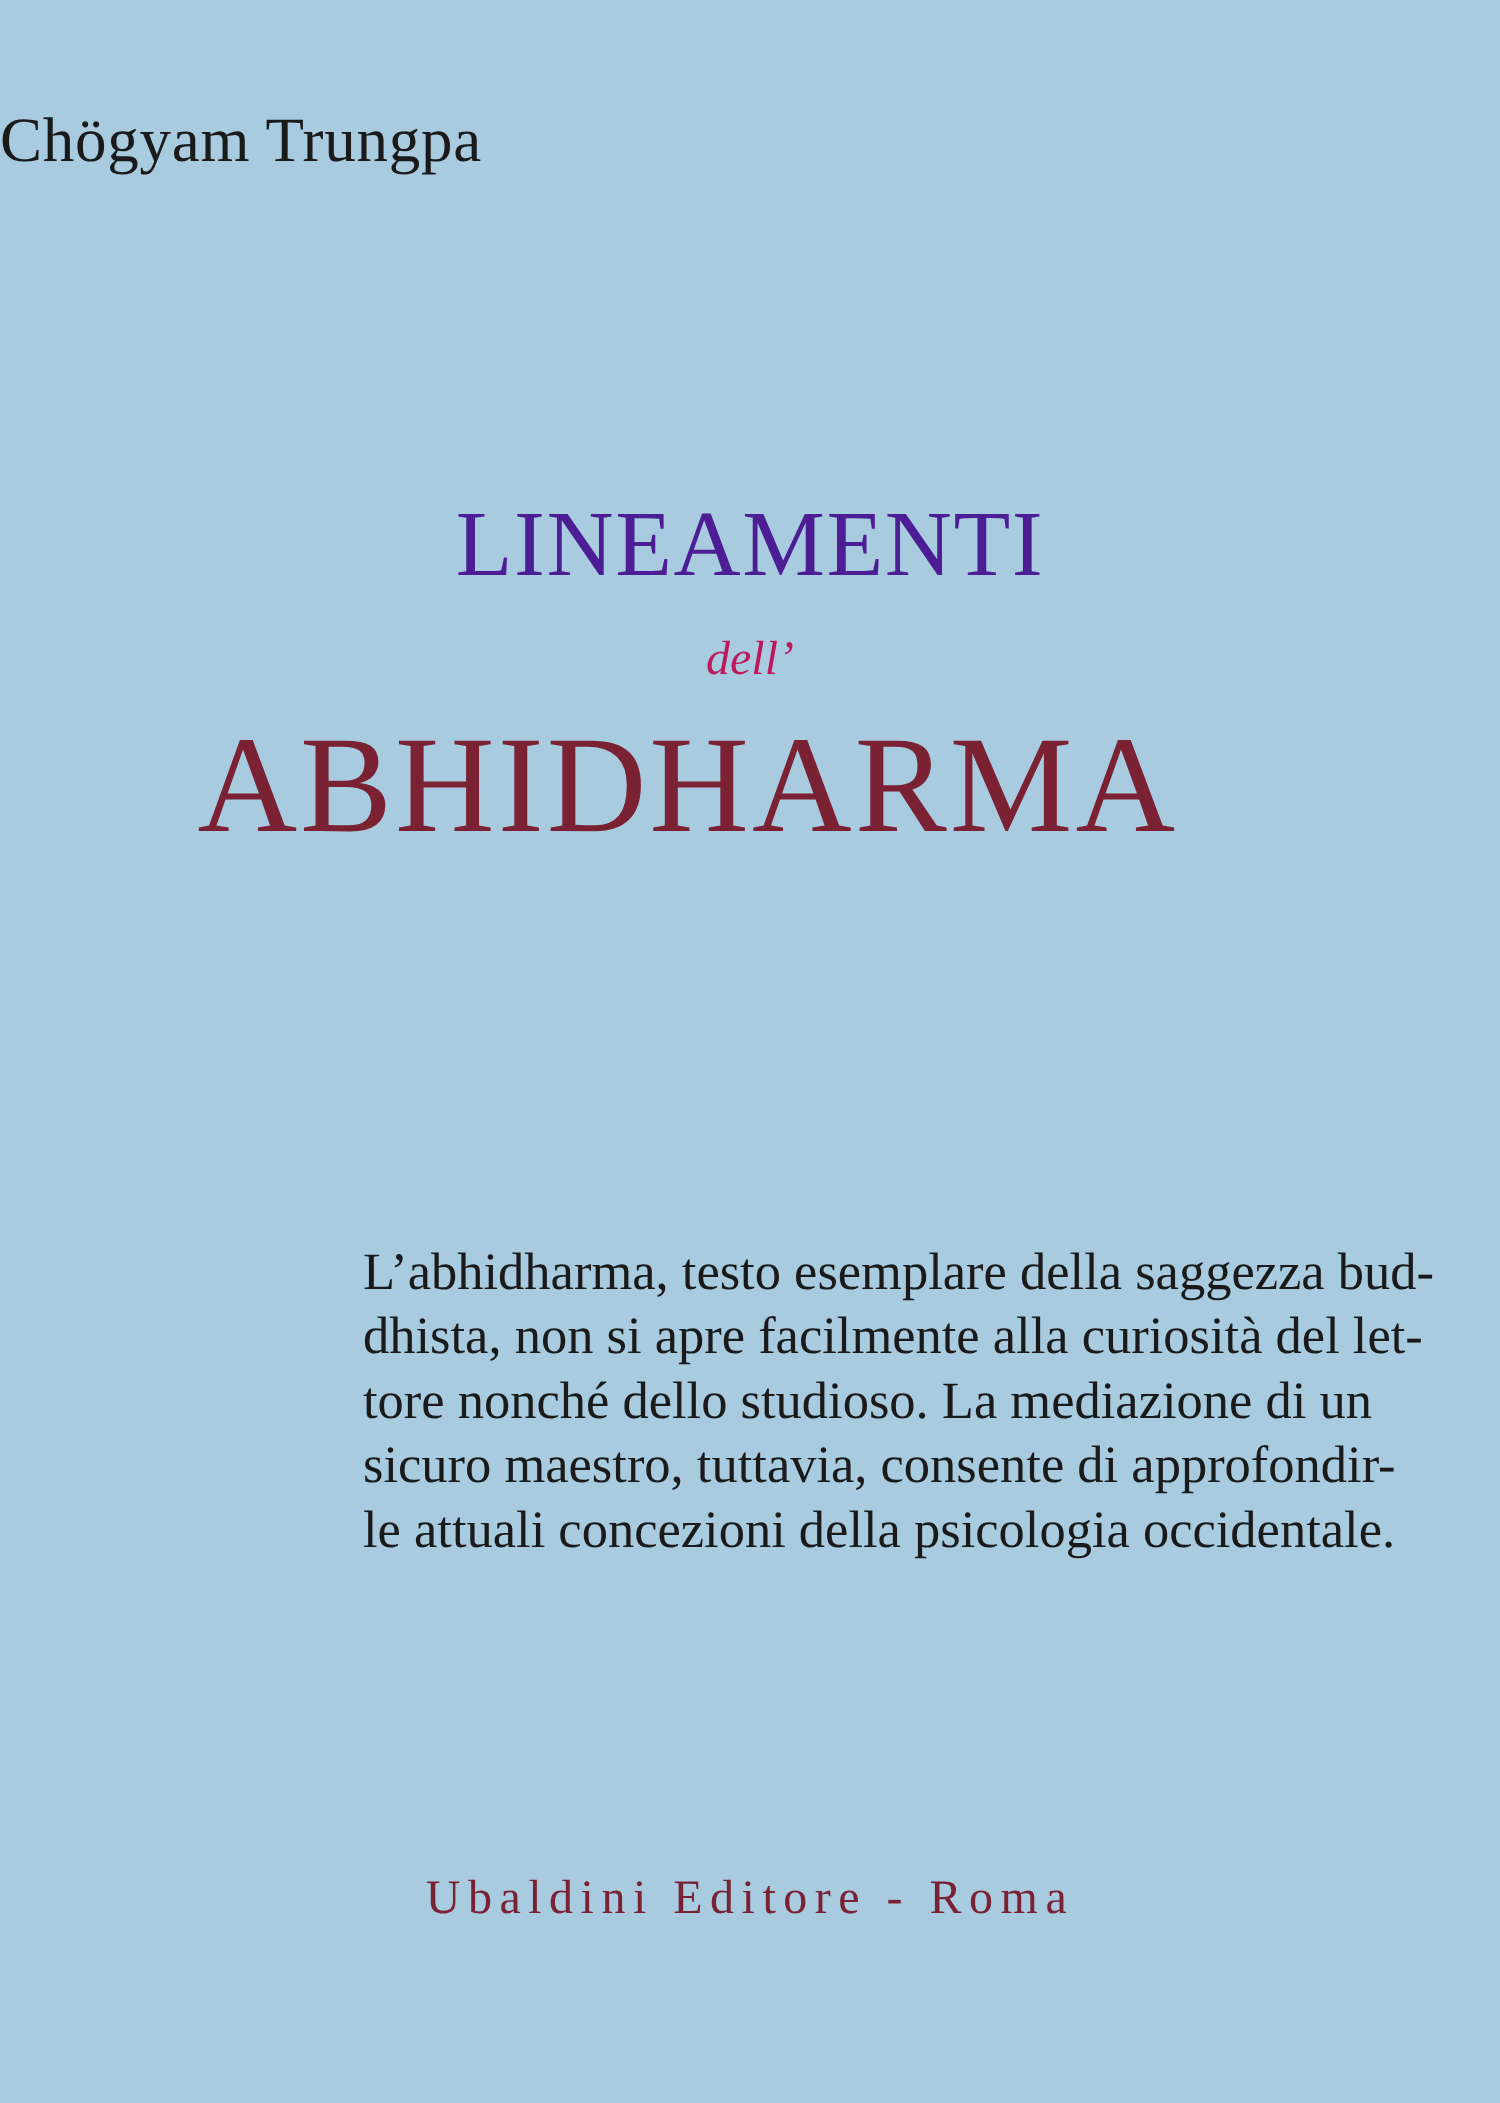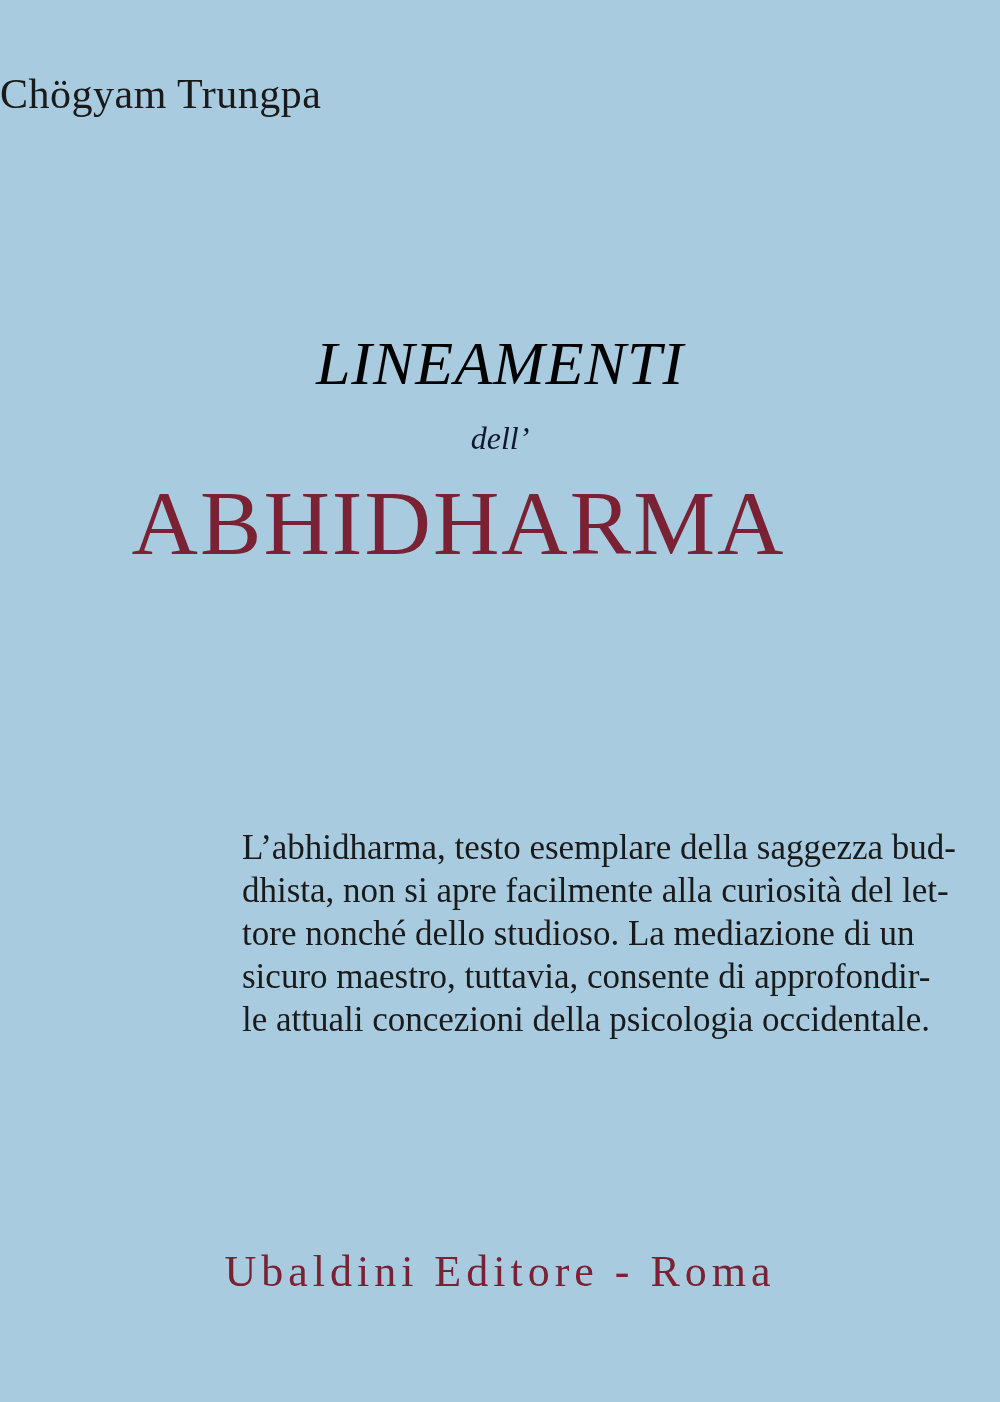--- a/index.html
+++ b/index.html
@@ -10,45 +10,45 @@
     overflow: hidden;
     font-family: "Liberation Serif", "DejaVu Serif", serif;
   }
   .author {
     position: absolute; top: 70px; left: 0; width: 1000px;
     text-align: left; font-size: 42px; color: #1a1a1a;
     letter-spacing: 0.5px;
   }
   .title-1 {
     position: absolute; top: 328px; left: 0; width: 1000px;
-    text-align: center; font-size: 62px; font-style: italic;
-    color: #000000; letter-spacing: 1px;
+    text-align: center; font-size: 62px; 
+    color: #4c1d95; letter-spacing: 1px;
   }
   .title-2 {
     position: absolute; top: 420px; left: 0; width: 1000px;
     text-align: center; font-size: 32px; font-style: italic;
-    color: #0f172a;
+    color: #be185d;
   }
   .title-3 {
     position: absolute; top: 470px; left: 0; width: 917px;
     text-align: center; font-size: 92px;
     color: #7a2233; letter-spacing: 2px;
   }
   .blurb {
     position: absolute; top: 826px; left: 218px; width: 650px;
   }
   .blurb-line {
     font-size: 35px; line-height: 43px; color: #1a1a1a;
     text-align: justify; text-align-last: justify;
     white-space: nowrap;
     margin-left: 24px;
   }
   .publisher {
     position: absolute; top: 1246px; left: 0; width: 1000px;
-    text-align: center; font-size: 44px; color: #7a2233;
+    text-align: center; font-size: 32px; color: #7a2233;
     letter-spacing: 5px;
   }
 </style>
 </head>
 <body>
 
 <div class="author">Chögyam Trungpa</div>
 
 <div class="title-1">LINEAMENTI</div>
 <div class="title-2">dell’</div>

